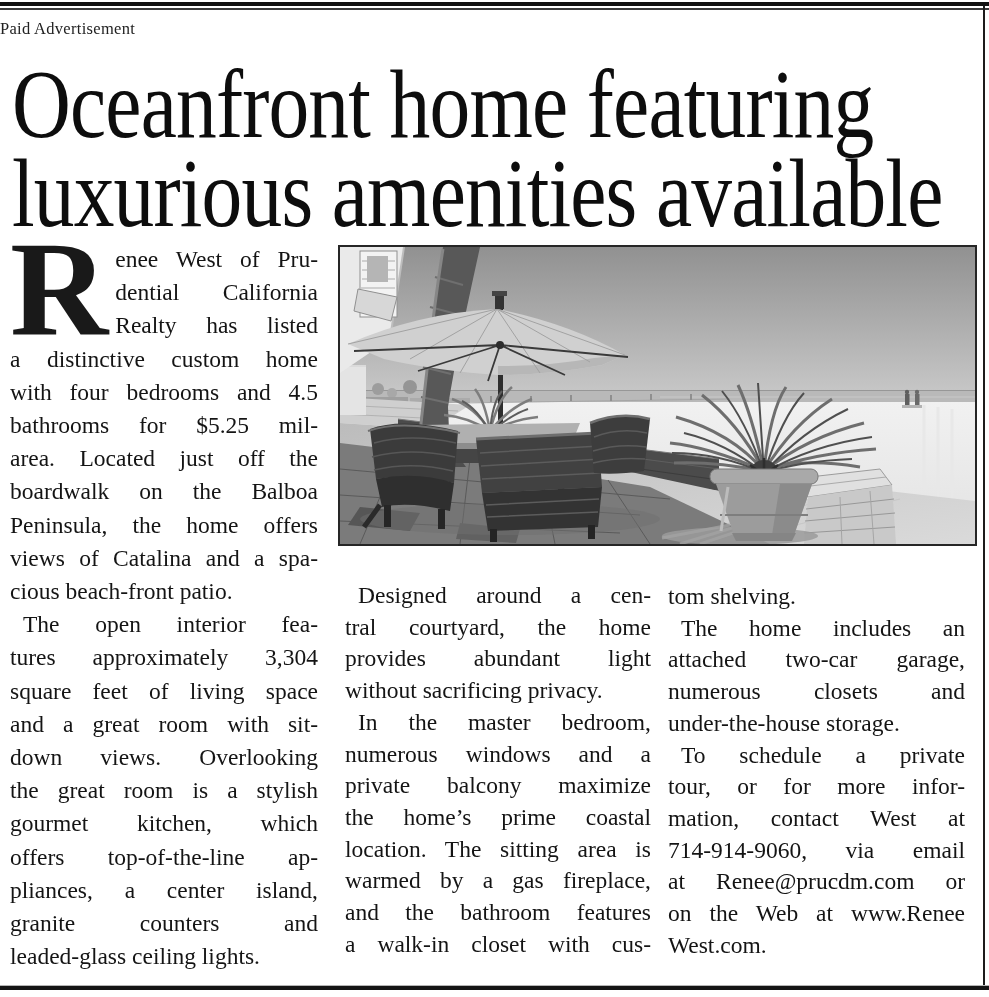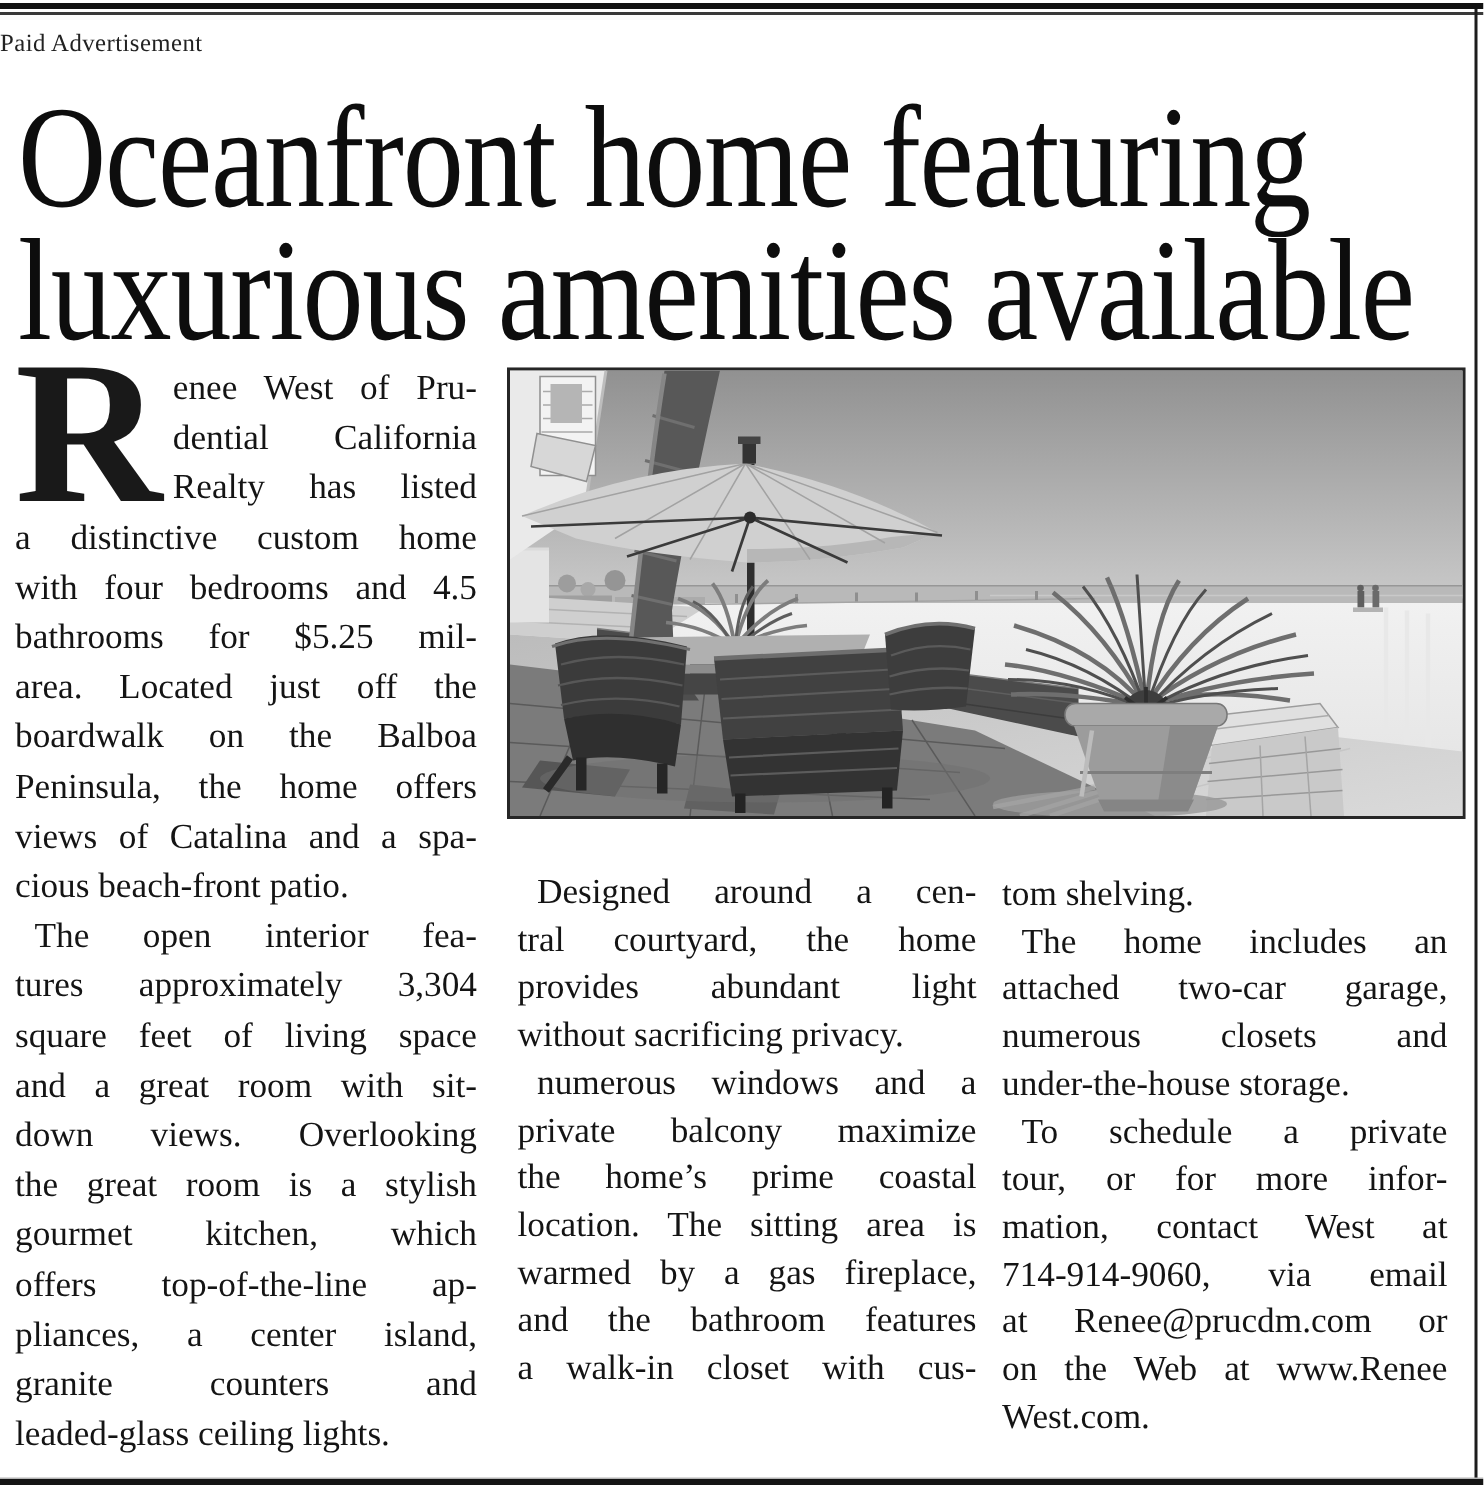--- a/index.html
+++ b/index.html
@@ -243,20 +243,21 @@
   </div>
 
   <div class="col col2">
     <div class="para indent">
         <div class="ln">Designed around a cen-</div>
         <div class="ln">tral courtyard, the home</div>
         <div class="ln">provides abundant light</div>
         <div class="ln last">without sacrificing privacy.</div>
       </div>
     <div class="para indent">
+        <div class="ln">In the master bedroom,</div>
         <div class="ln">numerous windows and a</div>
         <div class="ln">private balcony maximize</div>
         <div class="ln">the home’s prime coastal</div>
         <div class="ln">location. The sitting area is</div>
         <div class="ln">warmed by a gas fireplace,</div>
         <div class="ln">and the bathroom features</div>
         <div class="ln last">a walk-in closet with cus-</div>
       </div>
   </div>
 

